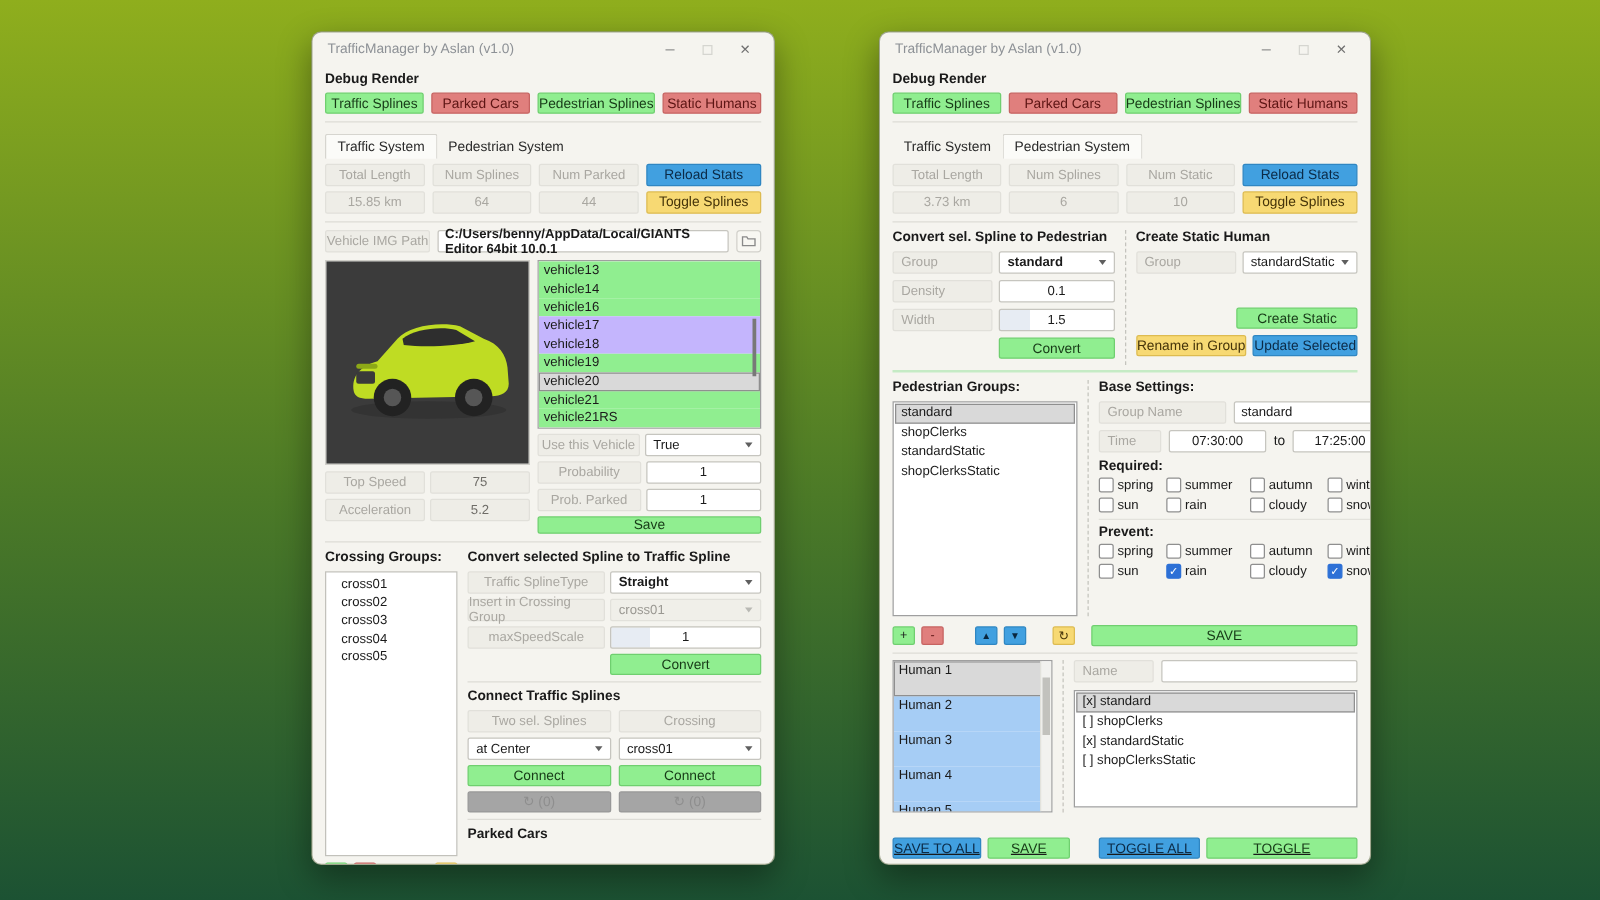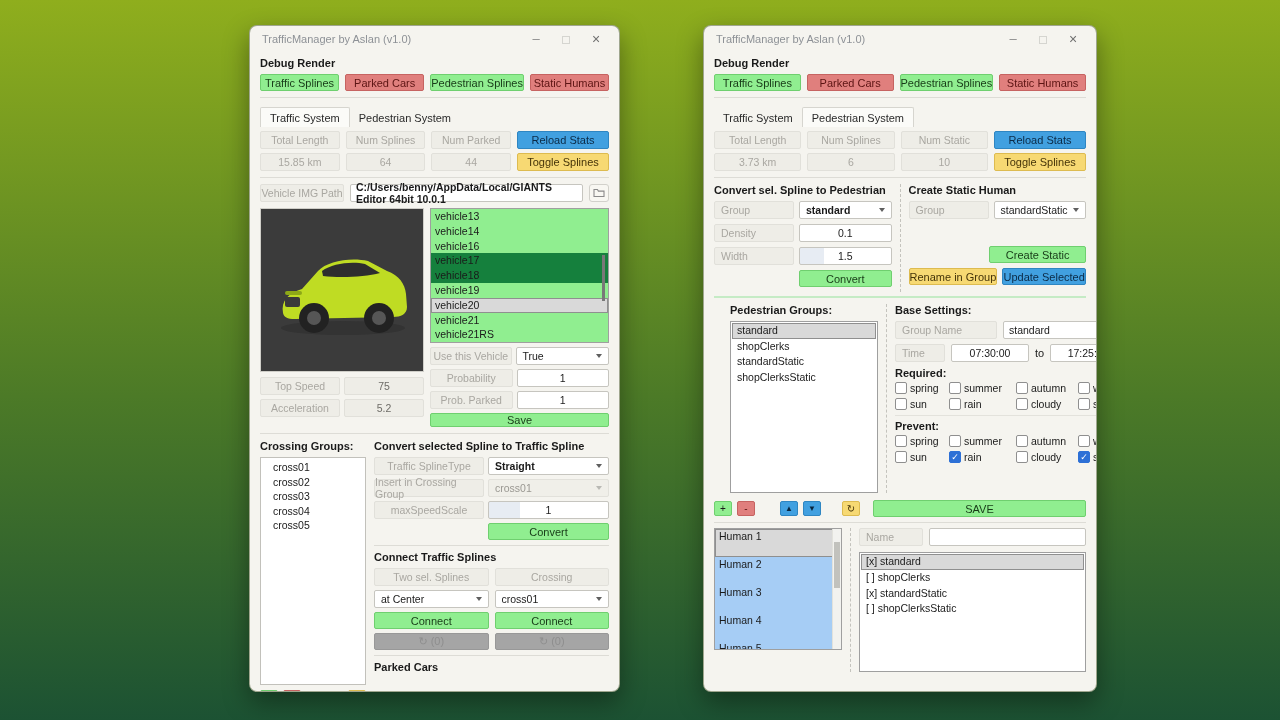--- a/index.html
+++ b/index.html
@@ -45,21 +45,21 @@
   .chev { width:0; height:0; border-left:3.5px solid transparent; border-right:3.5px solid transparent;
           border-top:4px solid #5f5f5f; }
   .select.disabled { background:#f0efe9; border-color:#e2e1db; color:#9a9892; }
   .select.disabled .chev { border-top-color:#b9b9b4; }
   .icon-btn { width:20px; height:18px; border:1px solid #d2d1cb; background:#f8f7f2; display:flex;
               align-items:center; justify-content:center; border-radius:3px; flex:none; }
   .car-wrap { width:164px; height:164px; border:1px solid #cfcec8; flex:none; }
   .vlist { position:relative; border:1px solid #9f9f9f; background:#fff; height:135px; overflow:hidden; }
   .vrow { height:14.8px; line-height:14.8px; padding-left:4px; font-size:10.5px; }
   .vrow.enabled { background:#90ee90; }
-  .vrow.disabled { background:#15803d; }
+  .vrow.disabled { background:#c4b5fd; }
   .vrow.selected { background:#d9d9d9; outline:1px solid #8f8f8f; outline-offset:-1px; }
   .vthumb { position:absolute; right:3px; top:46px; height:46px; width:3px; background:#787878; }
   .vcol { flex:1; display:flex; flex-direction:column; gap:4px; }
   .fr { display:flex; gap:4px; } .fr > * { flex:1; }
   .cg-col { width:106px; display:flex; flex-direction:column; flex:none; }
   .cg-list { border:1px solid #c2c1bb; background:#fff; height:228px; padding-top:2px; }
   .cg-item { height:14.5px; line-height:14.5px; padding-left:12px; font-size:10.5px; }
   .cg-controls { display:flex; gap:5px; margin-top:5px; align-items:center; }
   .sq { width:18px; height:15px; font-size:10px; display:flex; align-items:center; justify-content:center;
         border-radius:2px; border:1px solid transparent; flex:none; }
@@ -70,21 +70,21 @@
   .cv-col { flex:1; }
   .lrow { display:flex; gap:4px; margin-bottom:4px; }
   .lrow .lab { width:110px; flex:none; }
   .lrow .ctrl { flex:1; }
   .tworow { display:flex; gap:6px; margin-bottom:4px; } .tworow > * { flex:1; }
   .vdash { border-left:1px dashed #c4c3bd; align-self:stretch; }
   .conv-sec { display:flex; gap:8px; }
   .conv-left { flex:1; } .conv-right { flex:1; }
   .crow { display:flex; gap:5px; margin-bottom:5px; }
   .crow .lab { width:80px; flex:none; } .crow .ctrl { flex:1; }
-  .grp-sec { display:flex; gap:8px;margin-left:16px; }
+  .grp-sec { display:flex; gap:8px; }
   .grp-col { width:148px; flex:none; }
   .grp-list { border:1px solid #9f9f9f; background:#fff; height:172px; padding:1px; }
   .grp-item { height:15.5px; line-height:15.5px; padding-left:5px; font-size:10.5px; }
   .grp-item.selected { background:#d9d9d9; outline:1px solid #8f8f8f; outline-offset:-1px; }
   .base-col { flex:1; }
   .brow { display:flex; gap:6px; margin-bottom:5px; align-items:center; }
   .ckgrid { display:grid; grid-template-columns:50px 63px 58px 48px; gap:4px 4px; margin:3px 0 5px; }
   .ck { display:flex; align-items:center; gap:3px; font-size:10.5px; }
   .ckbox { width:12px; height:12px; border:1px solid #8f8f8f; border-radius:2px; background:#fff; flex:none;
            display:flex; align-items:center; justify-content:center; }
@@ -97,21 +97,21 @@
   .ped-list { position:relative; border:1px solid #9f9f9f; background:#fff; height:122px; overflow:hidden; }
   .ped-item { height:28px; line-height:15.1px; padding-left:4px; font-size:10.5px; width:118px; }
   .ped-item.selected { background:#d9d9d9; outline:1px solid #8f8f8f; outline-offset:-1px; }
   .ped-item.hl { background:#a6cdf5; }
   .ped-scroll { position:absolute; right:0; top:0; bottom:0; width:9px; background:#f2f2ef; border-left:1px solid #e2e2dc; }
   .ped-thumb { position:absolute; right:1px; top:13px; width:6px; height:46px; background:#c2c2bd; }
   .asg-col { flex:1; display:flex; flex-direction:column; gap:6px; }
   .name-row { display:flex; gap:6px; } 
   .name-row .lab { width:64px; flex:none; }
   .name-row .ctrl { flex:1; }
-  .asg-list { border:1px solid #9f9f9f; background:#fff; height:120px; padding:1px; }
+  .asg-list { border:1px solid #9f9f9f; background:#fff; height:94px; padding:1px; }
   .asg-item { height:15.8px; line-height:15.8px; padding-left:5px; font-size:10.5px; }
   .asg-item.selected { background:#d9d9d9; outline:1px solid #8f8f8f; outline-offset:-1px; }
   .bot-row { display:flex; gap:5px; margin-top:20px;text-decoration:underline; }
   .w71 { flex:none; width:71px; } .w66 { flex:none; width:66px; } .w81 { flex:none; width:81px; }
   .spacer14 { width:13px; flex:none; }
   .pathbold { font-weight:bold; }
 </style>
 </head>
 <body>
 

